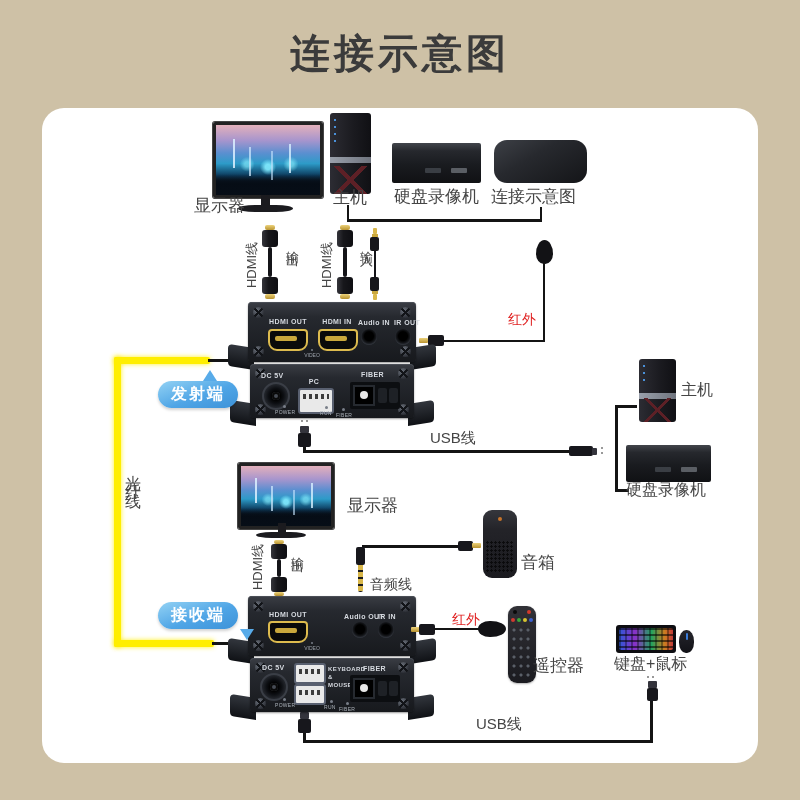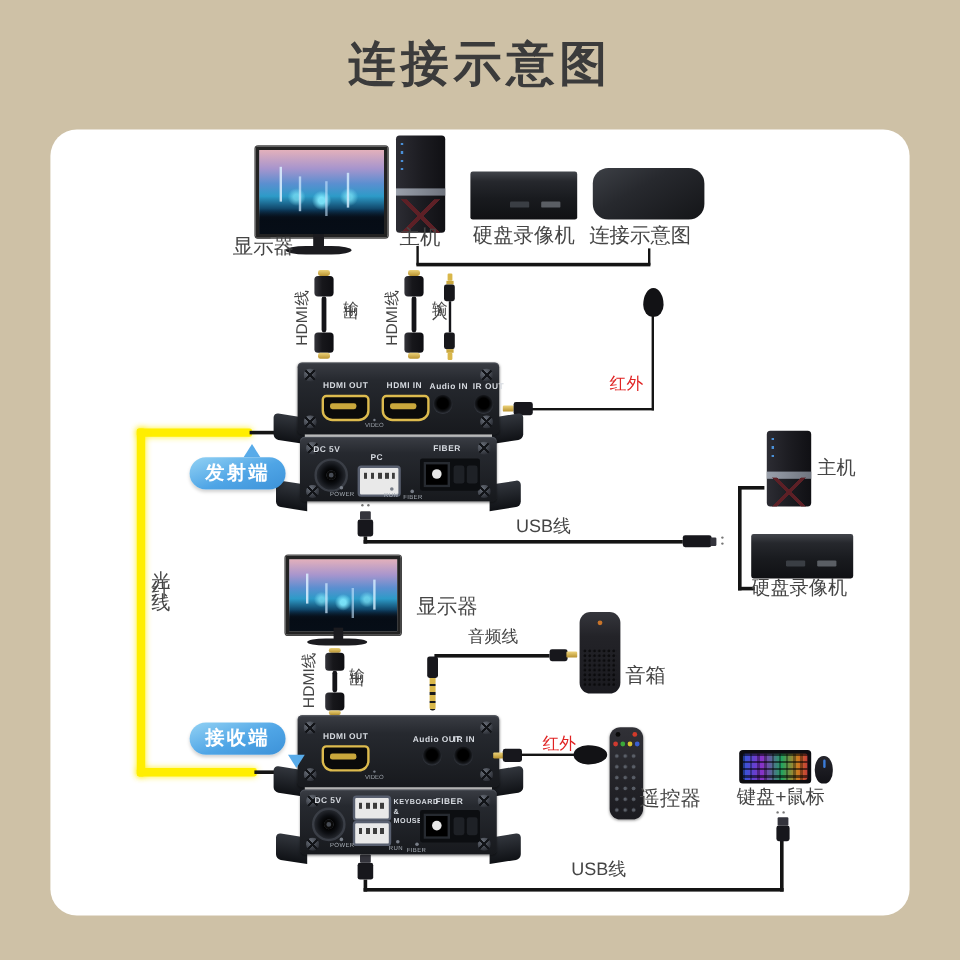--- a/index.html
+++ b/index.html
@@ -119,21 +119,21 @@
 
   <div class="line" style="left:615px;top:405px;width:22px;height:3px;"></div>
   <div class="line" style="left:615px;top:405px;width:3px;height:87px;"></div>
   <div class="line" style="left:615px;top:489px;width:14px;height:3px;"></div>
 
   <div class="line" style="left:362px;top:545px;width:96px;height:3px;"></div>
   <div class="plug-b" style="left:356px;top:547px;width:9px;height:18px;"></div>
   <div style="position:absolute;left:358px;top:565px;width:5px;height:27px;background:repeating-linear-gradient(180deg,#d9b74a 0 5px,#1a1a1a 5px 7px);border-radius:0 0 2px 2px;"></div>
   <div class="plug-b" style="left:458px;top:541px;width:15px;height:10px;"></div>
   <div class="plug-g" style="left:472px;top:543px;width:9px;height:5px;"></div>
-  <div class="lbl lbl14" style="left:370px;top:522px;margin-left:20px;">音频线</div>
+  <div class="lbl lbl14" style="left:370px;top:576px;">音频线</div>
 
   <div class="d2h" style="left:301px;top:707px;"></div>
   <div class="plug-m" style="left:300px;top:712px;width:9px;height:7px;"></div>
   <div class="plug-b" style="left:298px;top:719px;width:13px;height:14px;"></div>
   <div class="line" style="left:303px;top:733px;width:3px;height:10px;"></div>
   <div class="line" style="left:303px;top:740px;width:350px;height:3px;"></div>
   <div class="line" style="left:650px;top:700px;width:3px;height:43px;"></div>
   <div class="d2h" style="left:647px;top:676px;"></div>
   <div class="plug-m" style="left:648px;top:681px;width:9px;height:7px;"></div>
   <div class="plug-b" style="left:647px;top:688px;width:11px;height:13px;"></div>

